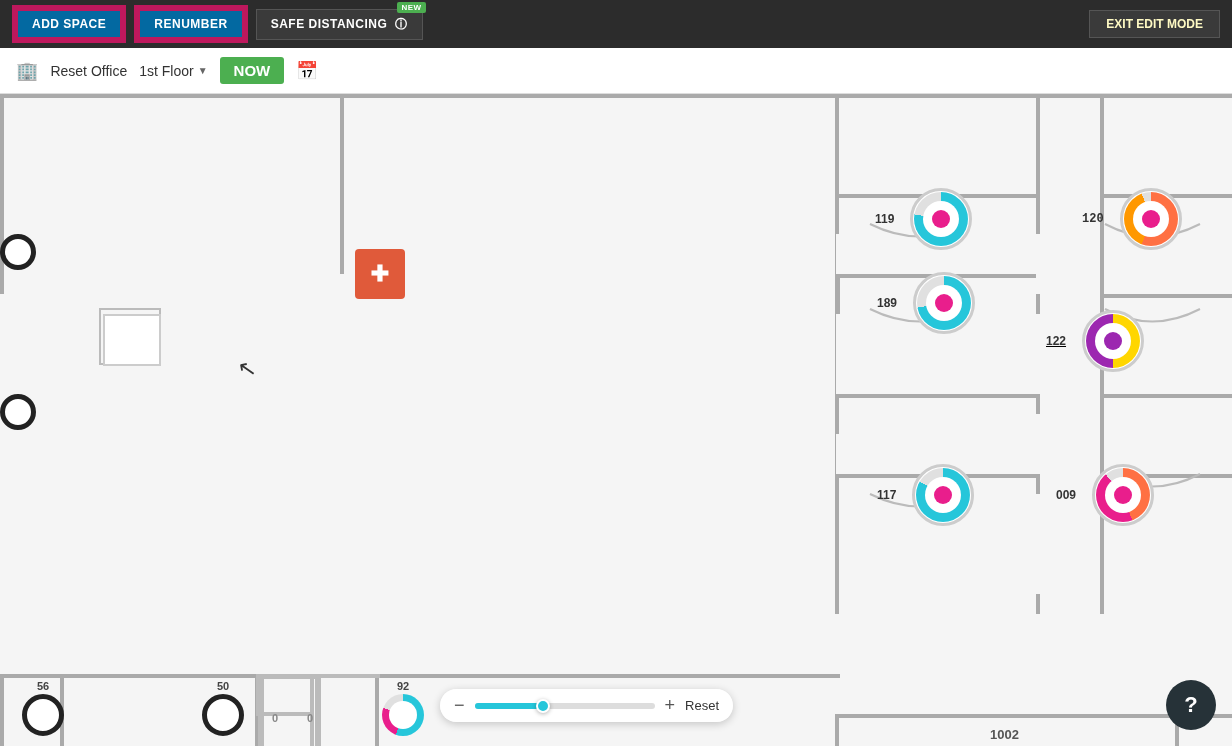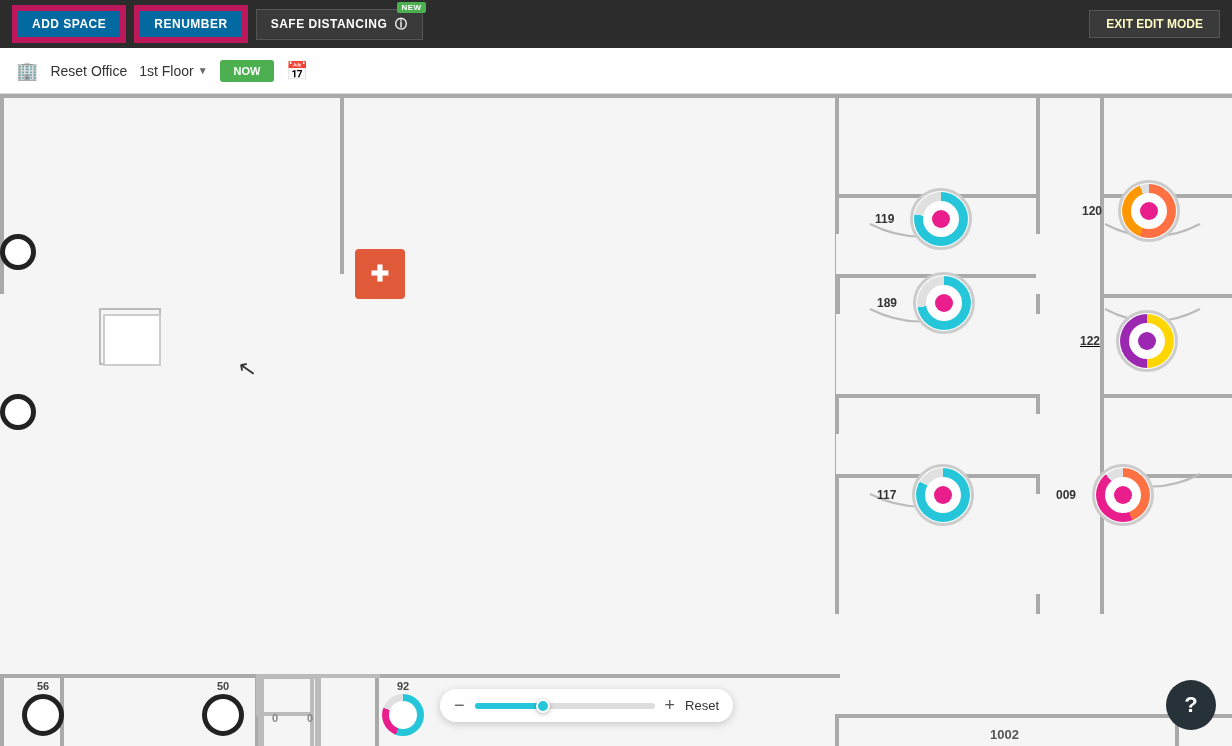--- a/index.html
+++ b/index.html
@@ -73,21 +73,21 @@
       cursor: pointer;
       font-size: 14px;
       color: #333;
     }
     .floor-select .arrow { font-size: 10px; color: #666; }
     .now-btn {
       background: #4caf50;
       color: white;
       border: none;
       padding: 5px 14px;
-      font-size: 11px;
+      font-size: 15px;
       font-weight: bold;
       cursor: pointer;
       border-radius: 3px;
     }
     .calendar-icon-btn {
       background: none;
       border: none;
       cursor: pointer;
       font-size: 18px;
       color: #555;
@@ -391,39 +391,39 @@
   <div class="room-spot" style="left:875px; top:94px;">
     <div class="room-spot-label">119</div>
     <div class="room-circle">
 
       <div style="position:absolute; width:54px; height:54px; border-radius:50%; background: conic-gradient(#26c6da 0deg 280deg, #e0e0e0 280deg 360deg);"></div>
       <div style="position:absolute; width:36px; height:36px; border-radius:50%; background:white;"></div>
       <div style="position:absolute; width:18px; height:18px; border-radius:50%; background:#e91e8c;"></div>
     </div>
   </div>
 
-  <div class="room-spot" style="left:1082px; top:86px;">
+  <div class="room-spot" style="left:1082px; top:94px;font-family:Liberation Mono, monospace;">
     <div class="room-spot-label">120</div>
     <div class="room-circle">
       <div style="position:absolute; width:54px; height:54px; border-radius:50%; background: conic-gradient(#ff7043 0deg 200deg, #ff9800 200deg 340deg, #e0e0e0 340deg 360deg);"></div>
       <div style="position:absolute; width:36px; height:36px; border-radius:50%; background:white;"></div>
       <div style="position:absolute; width:18px; height:18px; border-radius:50%; background:#e91e8c;"></div>
     </div>
   </div>
 
   <div class="room-spot" style="left:877px; top:178px;">
     <div class="room-spot-label">189</div>
     <div class="room-circle">
       <div style="position:absolute; width:54px; height:54px; border-radius:50%; background: conic-gradient(#26c6da 0deg 260deg, #e0e0e0 260deg 360deg);"></div>
       <div style="position:absolute; width:36px; height:36px; border-radius:50%; background:white;"></div>
       <div style="position:absolute; width:18px; height:18px; border-radius:50%; background:#e91e8c;"></div>
     </div>
   </div>
 
-  <div class="room-spot" style="left:1080px; top:216px;text-decoration:underline;">
+  <div class="room-spot" style="left:1046px; top:216px;text-decoration:underline;">
     <div class="room-spot-label">122</div>
     <div class="room-circle">
       <div style="position:absolute; width:54px; height:54px; border-radius:50%; background: conic-gradient(#ffd600 0deg 180deg, #9c27b0 180deg 360deg);"></div>
       <div style="position:absolute; width:36px; height:36px; border-radius:50%; background:white;"></div>
       <div style="position:absolute; width:18px; height:18px; border-radius:50%; background:#9c27b0;"></div>
     </div>
   </div>
 
   <div class="room-spot" style="left:877px; top:370px;">
     <div class="room-spot-label">117</div>

